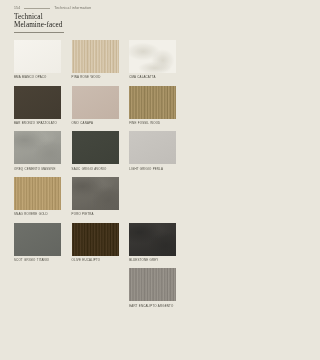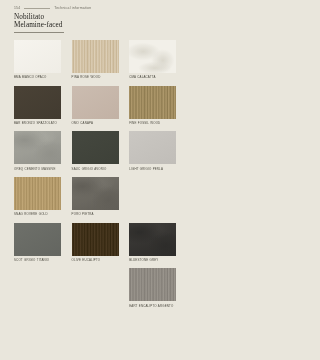--- a/index.html
+++ b/index.html
@@ -112,21 +112,21 @@
 </head>
 <body>
 
 <div class="page-header">
   <span class="page-num">154</span>
   <span class="header-rule"></span>
   <span class="header-section">Technical information</span>
 </div>
 
 <div class="title-block">
-  <div class="title-line">Nobilitato</div>
+  <div class="title-line">Technical</div>
   <div class="title-line">Melamine-faced</div>
 </div>
 <div class="title-rule"></div>
 
 <div class="swatch-grid">
     <div class="swatch-cell">
       <div class="swatch-chip" style="background: rgb(246, 244, 238);">
         <div class="grain" style="background: linear-gradient(150deg, rgb(246, 244, 238) 0%, rgb(234, 231, 223) 100%); opacity: 0.55;"></div>
       </div>
       <div class="swatch-label">BMA BIANCO OPACO</div>

